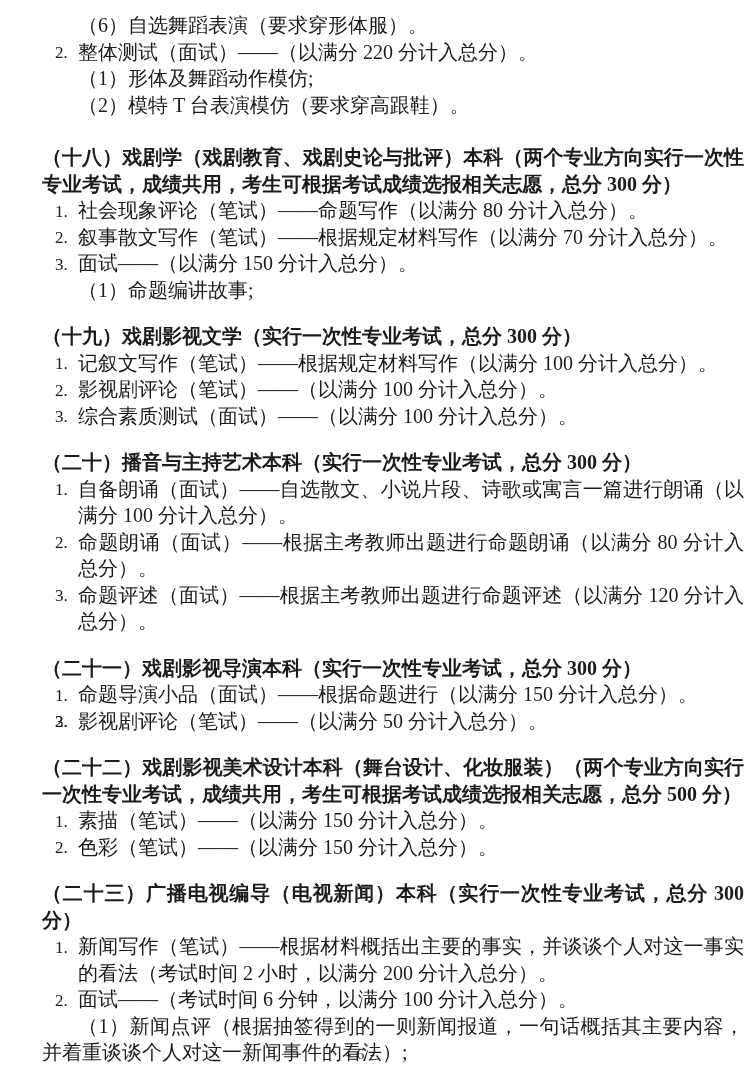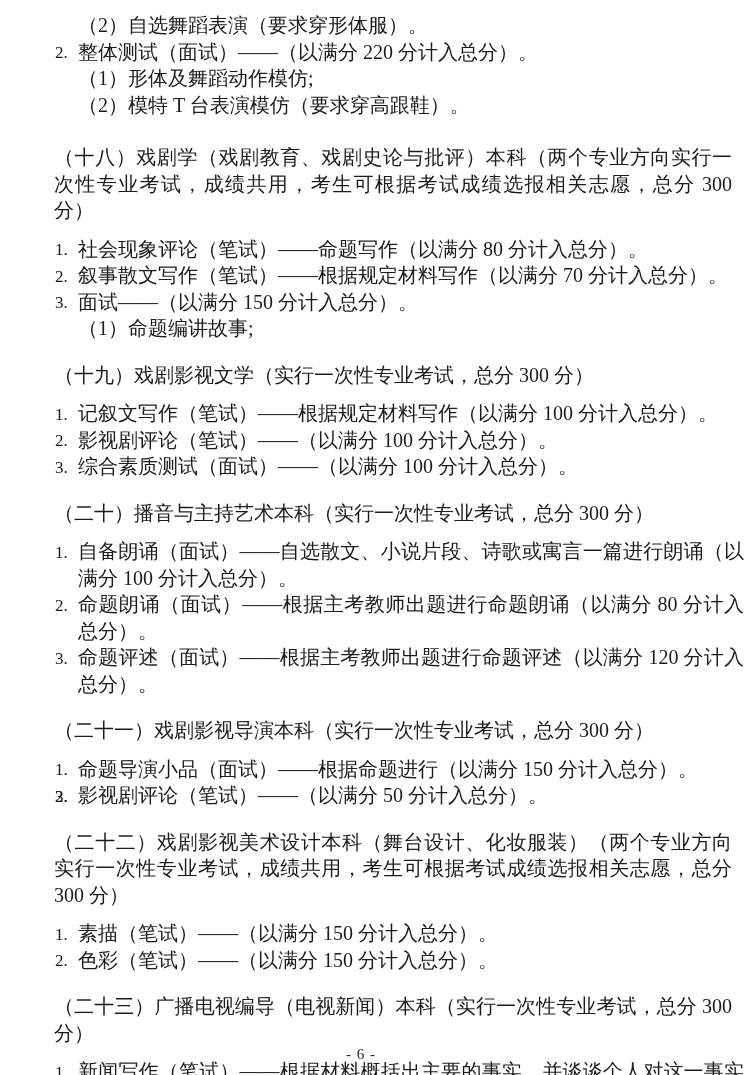--- a/index.html
+++ b/index.html
@@ -21,22 +21,22 @@
     left: 42px;
     top: 12px;
     width: 702px;
     font-size: 20px;
     line-height: 26.5px;
   }
   .block { margin: 0; }
   .section { margin-top: 20px; }
   .continuation + .section { margin-top: 26px; }
   .heading {
-    margin: 12px;
-    font-weight: normal;
+    margin: 0;
+    font-weight: bold;
     text-align: justify;
   }
   .item {
     position: relative;
     margin: 0;
     padding-left: 36px;
     text-align: justify;
   }
   .item .num {
     position: absolute;
@@ -59,21 +59,21 @@
     letter-spacing: 1px;
     color: #222222;
   }
 </style>
 </head>
 <body>
 
 <div class="page">
   <div class="content" id="doc-content">
       <div class="block continuation">
-        <p class="sub">（2）自选舞蹈表演（要求穿形体服）。</p>
+        <p class="sub">（6）自选舞蹈表演（要求穿形体服）。</p>
         <div class="item"><span class="num">2.</span><span class="txt">整体测试（面试）——（以满分 220 分计入总分）。</span></div>
         <p class="sub">（1）形体及舞蹈动作模仿;</p>
         <p class="sub">（2）模特 T 台表演模仿（要求穿高跟鞋）。</p>
       </div>
       <div class="block section">
         <p class="heading">（十八）戏剧学（戏剧教育、戏剧史论与批评）本科（两个专业方向实行一次性专业考试，成绩共用，考生可根据考试成绩选报相关志愿，总分 300 分）</p>
         <div class="item"><span class="num">1.</span><span class="txt">社会现象评论（笔试）——命题写作（以满分 80 分计入总分）。</span></div>
         <div class="item"><span class="num">2.</span><span class="txt">叙事散文写作（笔试）——根据规定材料写作（以满分 70 分计入总分）。</span></div>
         <div class="item"><span class="num">3.</span><span class="txt">面试——（以满分 150 分计入总分）。</span></div>
         <p class="sub">（1）命题编讲故事;</p>
@@ -90,21 +90,21 @@
         <div class="item"><span class="num">2.</span><span class="txt">命题朗诵（面试）——根据主考教师出题进行命题朗诵（以满分 80 分计入总分）。</span></div>
         <div class="item"><span class="num">3.</span><span class="txt">命题评述（面试）——根据主考教师出题进行命题评述（以满分 120 分计入总分）。</span></div>
       </div>
       <div class="block section">
         <p class="heading">（二十一）戏剧影视导演本科（实行一次性专业考试，总分 300 分）</p>
         <div class="item"><span class="num">1.</span><span class="txt">命题导演小品（面试）——根据命题进行（以满分 150 分计入总分）。</span></div>
         <div class="item"><span class="num">2.</span></div>
         <div class="item"><span class="num">3.</span><span class="txt">影视剧评论（笔试）——（以满分 50 分计入总分）。</span></div>
       </div>
       <div class="block section">
-        <p class="heading">（二十二）戏剧影视美术设计本科（舞台设计、化妆服装）（两个专业方向实行一次性专业考试，成绩共用，考生可根据考试成绩选报相关志愿，总分 300 分）</p>
+        <p class="heading">（二十二）戏剧影视美术设计本科（舞台设计、化妆服装）（两个专业方向实行一次性专业考试，成绩共用，考生可根据考试成绩选报相关志愿，总分 500 分）</p>
         <div class="item"><span class="num">1.</span><span class="txt">素描（笔试）——（以满分 150 分计入总分）。</span></div>
         <div class="item"><span class="num">2.</span><span class="txt">色彩（笔试）——（以满分 150 分计入总分）。</span></div>
       </div>
       <div class="block section">
         <p class="heading">（二十三）广播电视编导（电视新闻）本科（实行一次性专业考试，总分 300 分）</p>
         <div class="item"><span class="num">1.</span><span class="txt">新闻写作（笔试）——根据材料概括出主要的事实，并谈谈个人对这一事实的看法（考试时间 2 小时，以满分 200 分计入总分）。</span></div>
         <div class="item"><span class="num">2.</span><span class="txt">面试——（考试时间 6 分钟，以满分 100 分计入总分）。</span></div>
         <p class="sub">（1）新闻点评（根据抽签得到的一则新闻报道，一句话概括其主要内容，并着重谈谈个人对这一新闻事件的看法）;</p>
       </div>
     </div>

